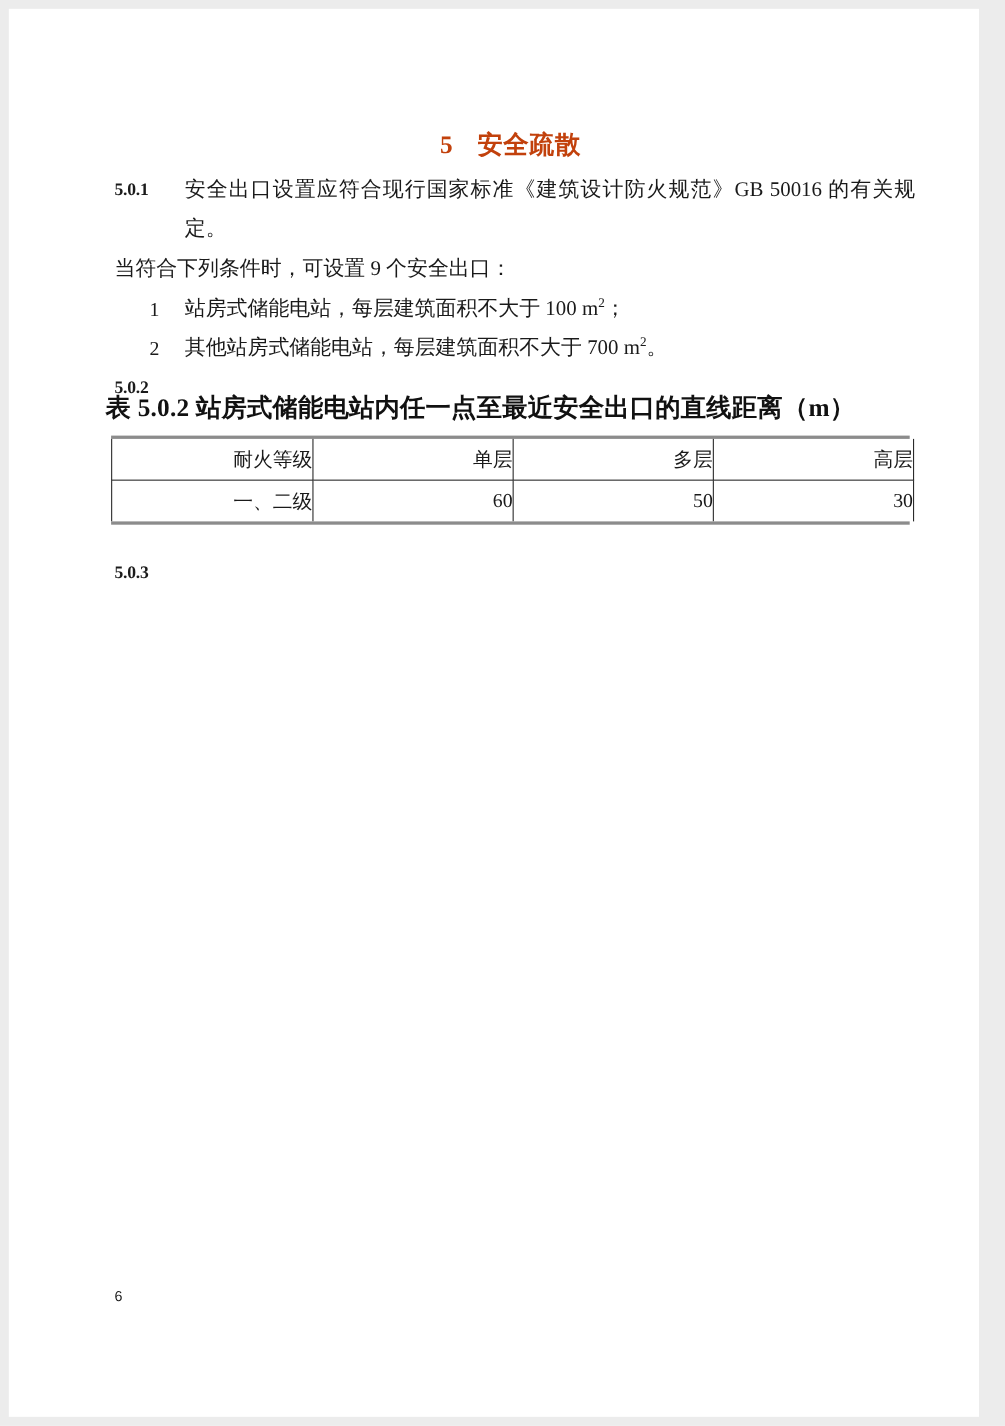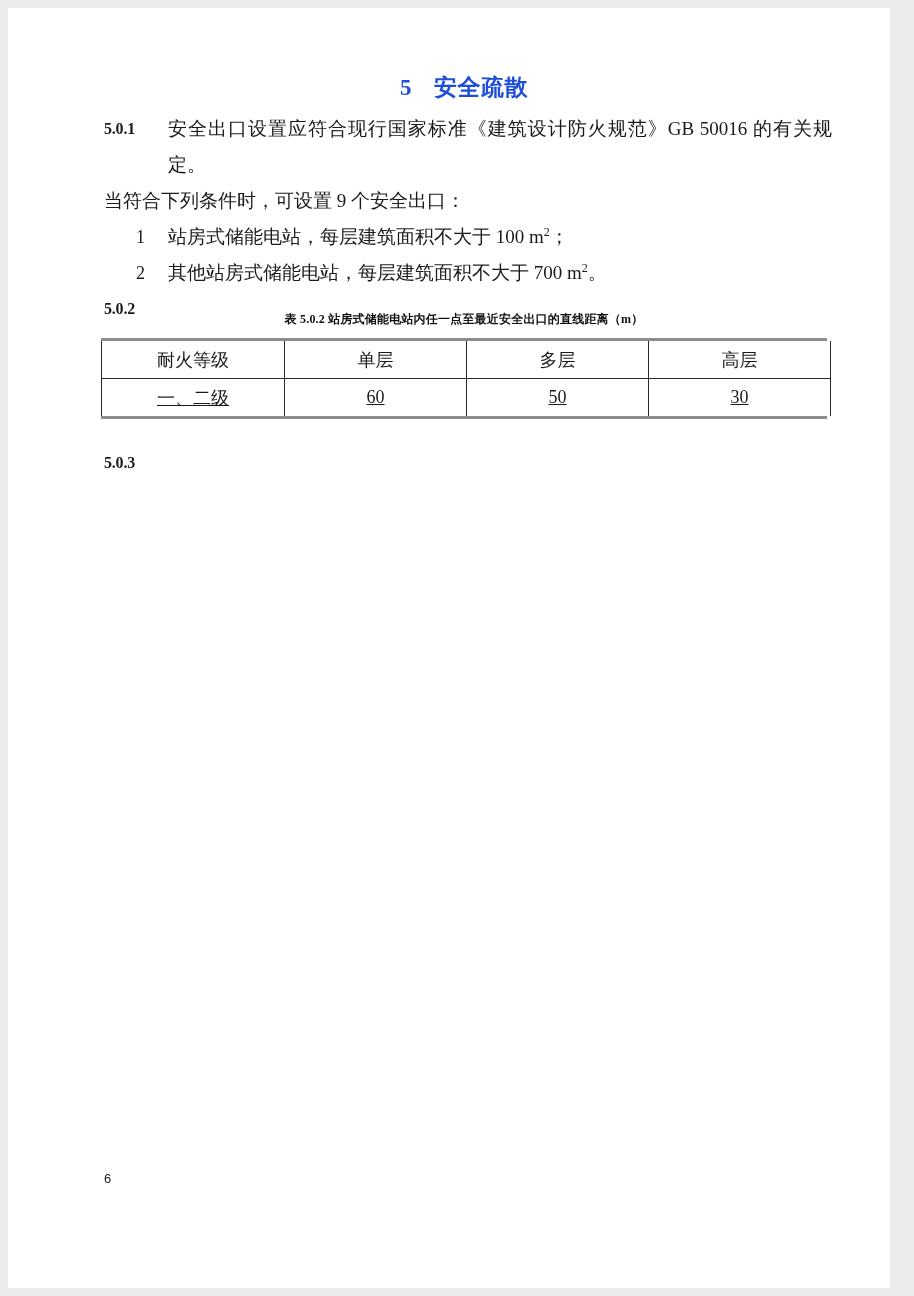--- a/index.html
+++ b/index.html
@@ -27,23 +27,23 @@
     left: 88px;
     top: 0;
     width: 736px;
   }
 
   
   .chapter-heading {
     text-align: center;
     font-size: 23px;
     font-weight: bold;
-    color: #1d4ed8;
-    margin: 0;
-    padding-top: 64px;
+    color: #c2410c;
+    margin: 0;
+    padding-top: 108px;
     letter-spacing: 0.5px;
   }
   .chapter-heading .num {
     margin-right: 22px;
   }
 
   
   .clause {
     position: relative;
     font-size: 19px;
@@ -85,22 +85,21 @@
   .sup {
     font-size: 12px;
     vertical-align: super;
     line-height: 0;
   }
 
   .spacer-sm { height: 8px; }
 
   
   .table-caption {
-    text-align: center;
-    font-size: 12px;
+    font-size: 23px;
     font-weight: bold;
     color: #111111;
     margin: 0;
     padding-top: 20px;
     padding-bottom: 10px;
     letter-spacing: 0.2px;
   }
 
   
   .tbl-wrap {
@@ -111,33 +110,32 @@
   table.data {
     border-collapse: collapse;
     width: 726px;
     table-layout: fixed;
   }
   table.data td {
     border-left: 1px solid #2b2b2b;
     border-right: 1px solid #2b2b2b;
     border-top: 1px solid #2b2b2b;
     border-bottom: 1px solid #2b2b2b;
-    text-align: center;
+    text-align: right;
     font-size: 18px;
     color: #1a1a1a;
     height: 37px;
     padding: 0;
     vertical-align: middle;
   }
   table.data tr.head td {
     border-top: none;
   }
   table.data tr.body td {
     border-bottom: none;
-    text-decoration: underline;
   }
   .tbl-rule-top,
   .tbl-rule-bottom {
     width: 726px;
     height: 3px;
     background: #8c8c8c;
   }
   .tbl-rule-bottom { height: 3px; }
 
   

